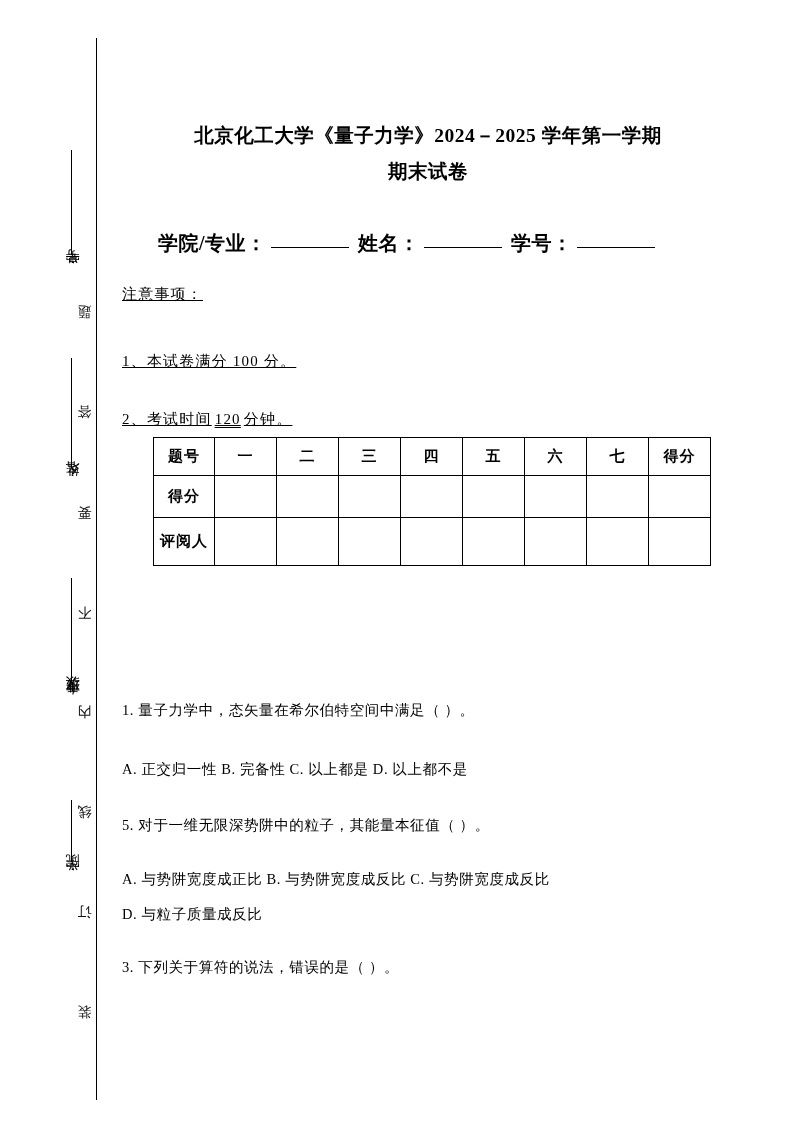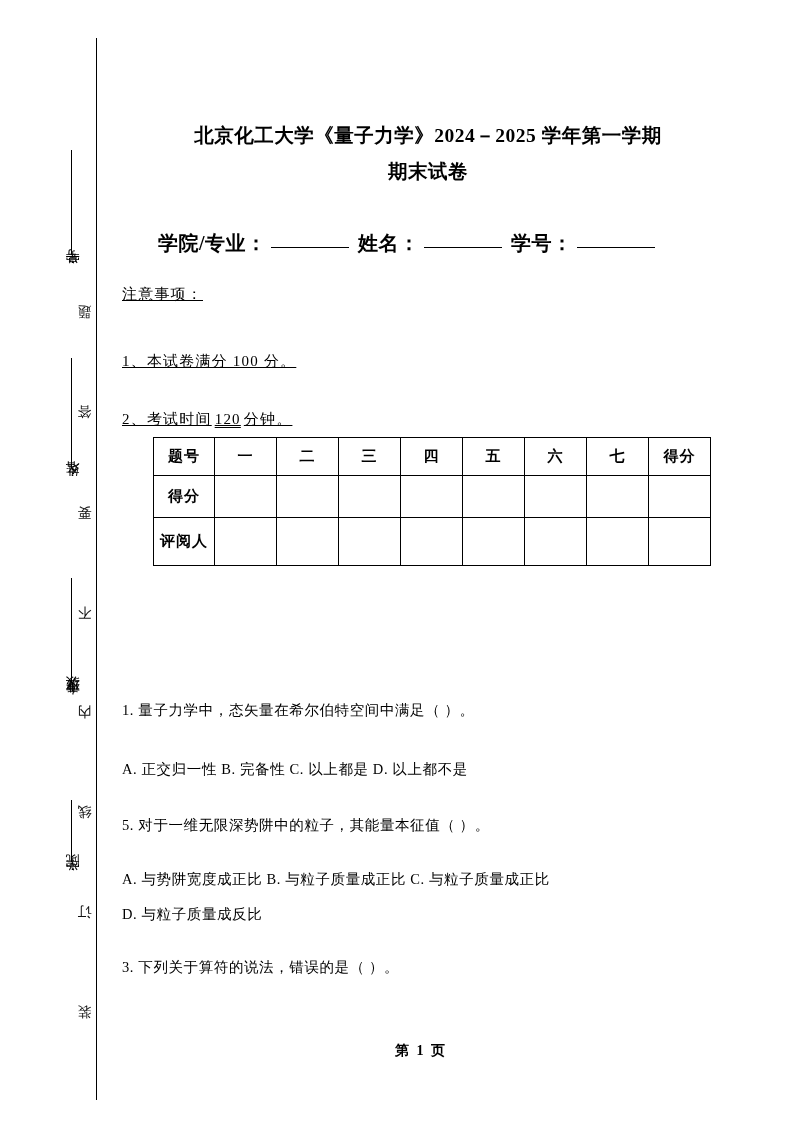--- a/index.html
+++ b/index.html
@@ -310,20 +310,19 @@
       </tr>
     </tbody>
   </table>
 
 
   <div class="q-block" id="q1-stem">1. 量子力学中，态矢量在希尔伯特空间中满足（  ）。</div>
   <div class="q-block" id="q1-options">A. 正交归一性   B. 完备性   C. 以上都是   D. 以上都不是</div>
 
   <div class="q-block" id="q2-stem">5. 对于一维无限深势阱中的粒子，其能量本征值（  ）。</div>
   <div class="q-block" id="q2-options">
-    <div>A. 与势阱宽度成正比   B. 与粒子质量成正比   C. 与粒子质量成正比</div>
+    <div>A. 与势阱宽度成正比   B. 与势阱宽度成反比   C. 与势阱宽度成反比</div>
     <div>D. 与粒子质量成反比</div>
   </div>
 
   <div class="q-block" id="q3-stem">3. 下列关于算符的说法，错误的是（  ）。</div>
 
-  <div id="page-footer">第 1 页</div>
 </div>
 
 </body></html>

